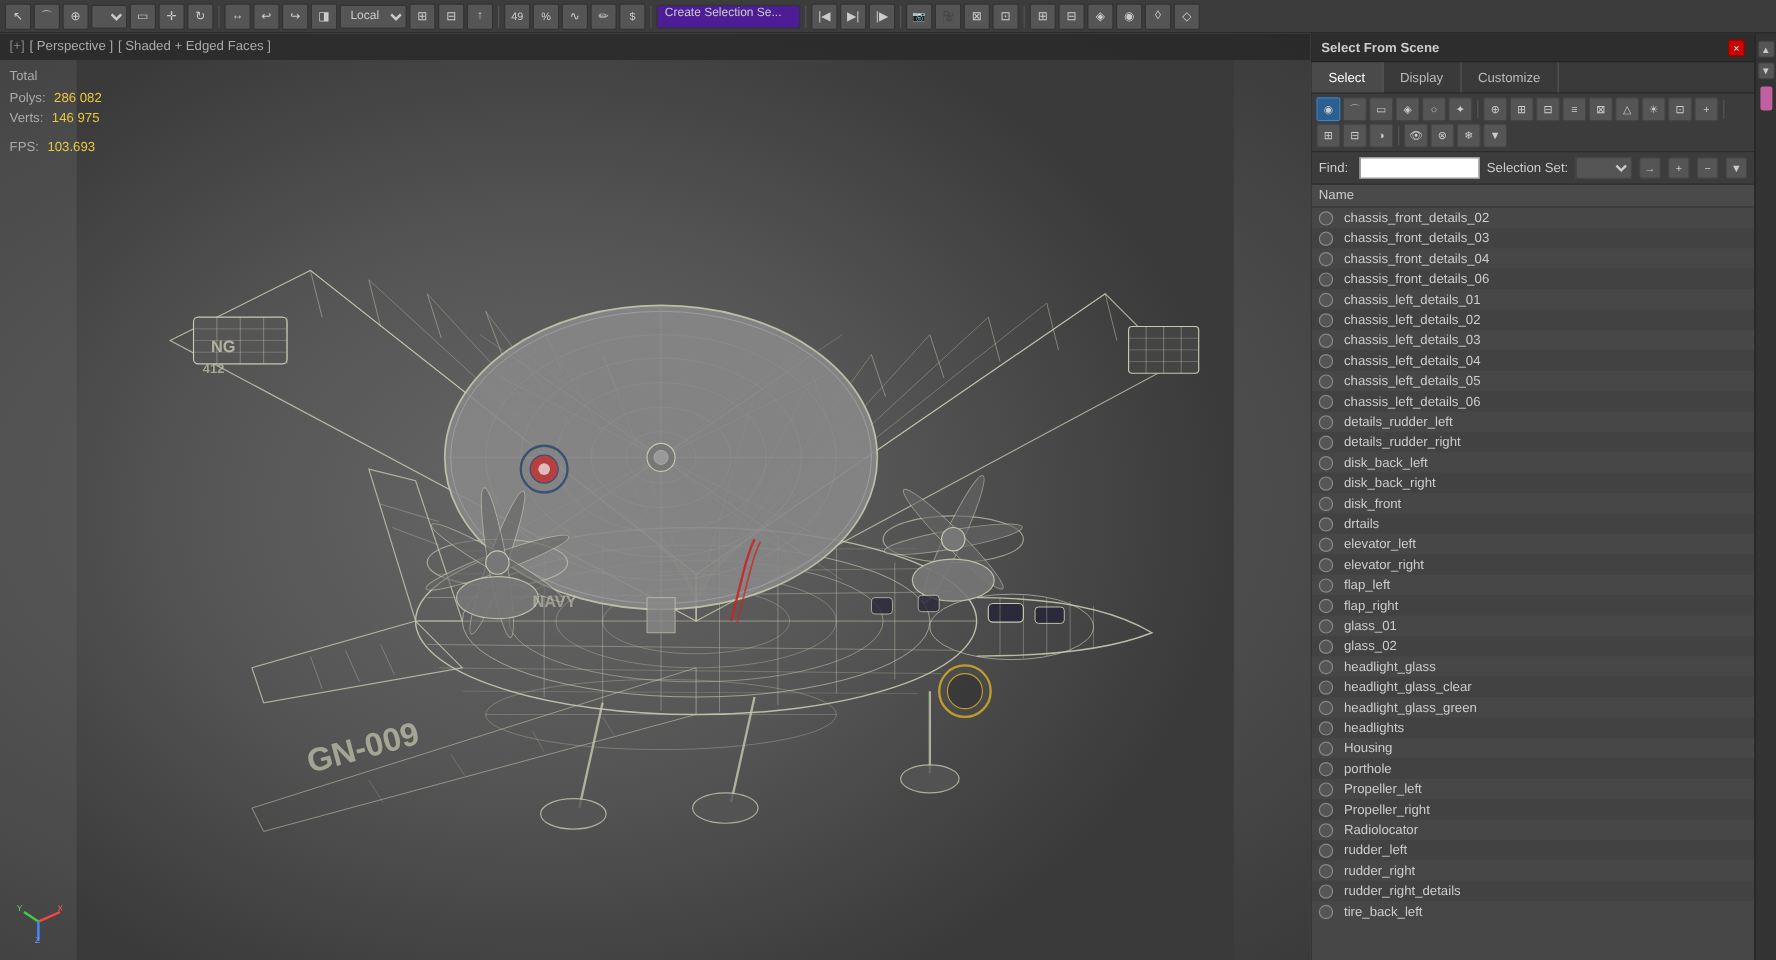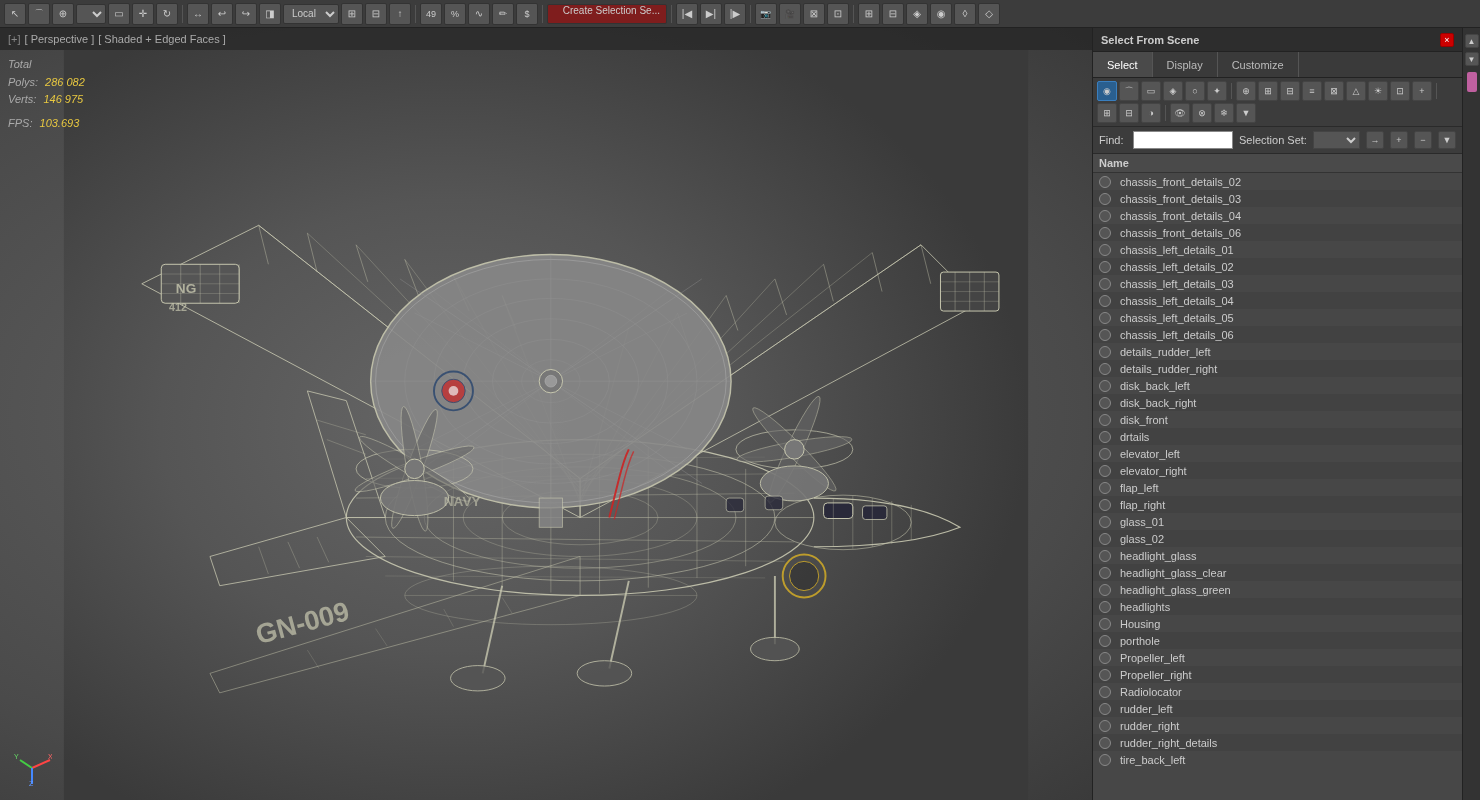--- a/index.html
+++ b/index.html
@@ -98,21 +98,20 @@
     .viewport-header-bracket { color: #888; }
 
     
     #stats-overlay {
       position: absolute;
       top: 28px;
       left: 8px;
       z-index: 10;
       font-size: 11px;
       line-height: 1.6;
-      font-style: italic;
     }
     .stat-label { color: #aaa; }
     .stat-value { color: #e8c840; margin-left: 4px; }
     .stat-fps-value { color: #e8c840; margin-left: 4px; }
 
     
     #viewport-canvas {
       position: absolute;
       top: 22px;
       left: 0;
@@ -280,21 +279,21 @@
       cursor: pointer;
       border-radius: 2px;
     }
 
     
     #column-header {
       background: #4a4a4a;
       border-bottom: 1px solid #333;
       padding: 3px 6px;
       font-size: 11px;
-      font-weight: bold;
+      font-weight: normal;
       color: #ccc;
       display: flex;
       align-items: center;
     }
 
     
     #object-list {
       flex: 1;
       overflow-y: scroll;
       background: #474747;
@@ -391,21 +390,21 @@
   <div class="toolbar-btn">⊞</div>
   <div class="toolbar-btn">⊟</div>
   <div class="toolbar-btn">↑</div>
   <div class="toolbar-separator"></div>
   <div class="toolbar-btn" style="font-size:9px;">49</div>
   <div class="toolbar-btn" style="font-size:9px;">%</div>
   <div class="toolbar-btn">∿</div>
   <div class="toolbar-btn">✏</div>
   <div class="toolbar-btn" style="font-size:9px;">$</div>
   <div class="toolbar-separator"></div>
-  <div class="toolbar-btn-wide" style="min-width:120px; background:#7f1d1d;text-align:right;">Create Selection Se...</div>
+  <div class="toolbar-btn-wide" style="min-width:120px; background:#4c1d95;">Create Selection Se...</div>
   <div class="toolbar-separator"></div>
   <div class="toolbar-btn">|◀</div>
   <div class="toolbar-btn">▶|</div>
   <div class="toolbar-btn">|▶</div>
   <div class="toolbar-separator"></div>
   <div class="toolbar-btn" style="font-size:9px;">📷</div>
   <div class="toolbar-btn" style="font-size:9px;">🎥</div>
   <div class="toolbar-btn">⊠</div>
   <div class="toolbar-btn">⊡</div>
   <div class="toolbar-separator"></div>

